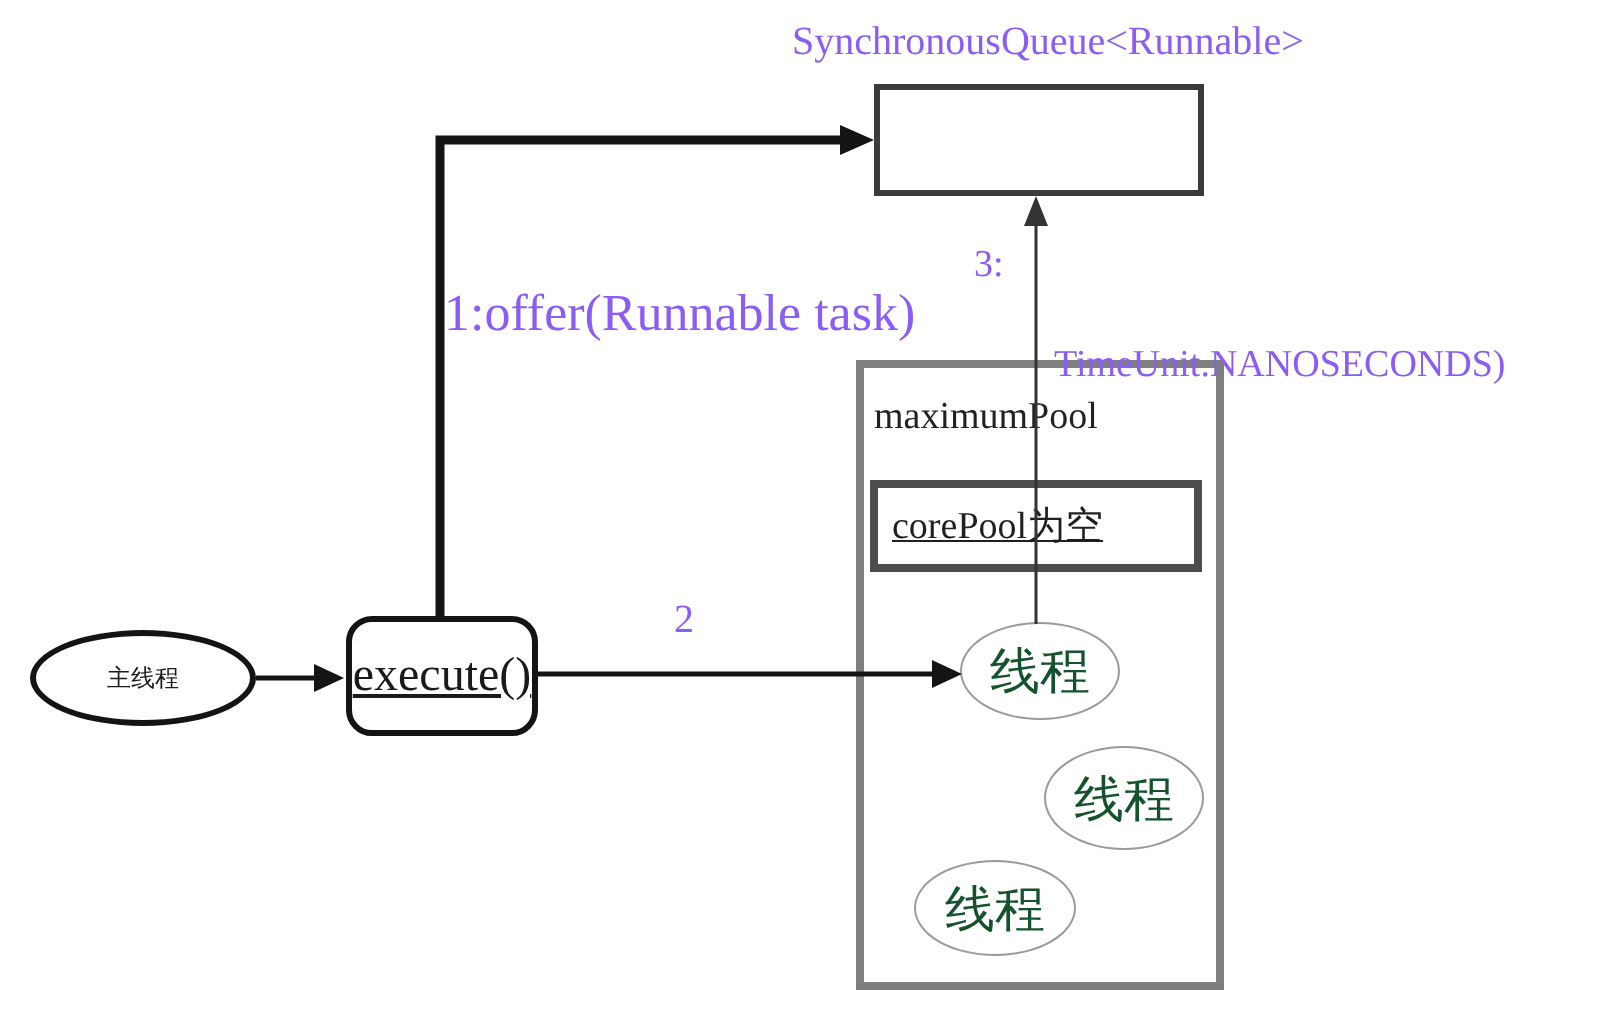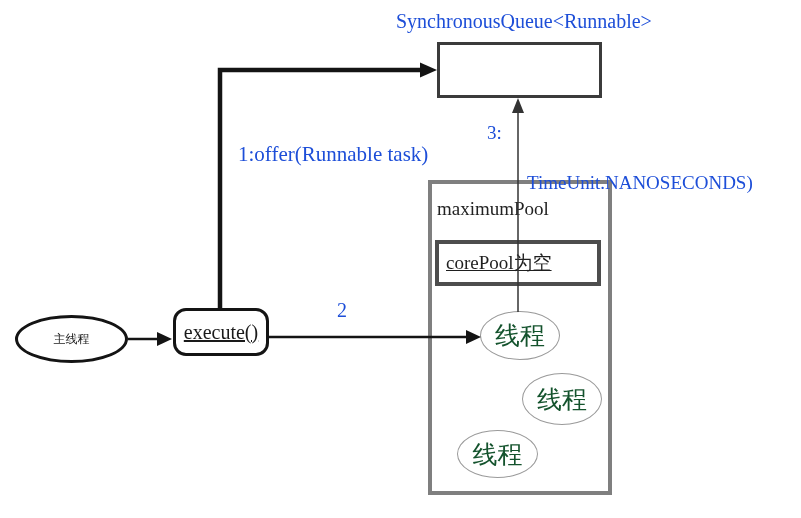--- a/index.html
+++ b/index.html
@@ -14,24 +14,24 @@
     background: #ffffff;
     font-family: "Liberation Serif", "DejaVu Serif", serif;
     color: #1a1a1a;
     overflow: hidden;
   }
   .abs { position: absolute; text-decoration: underline; }
   .label {
     position: absolute;
     white-space: nowrap;
     line-height: 1.1;
-    color: #1d4ed8;
+    color: #8b5cf6;
   }
   .queue-title   { left: 396px; top: 10px;  font-size: 20px; }
-  .step1-label   { left: 238px; top: 143px; font-size: 21px; text-align: right; }
+  .step1-label   { left: 222px; top: 143px; font-size: 26px; text-align: right; }
   .step2-label   { left: 337px; top: 299px; font-size: 20px; }
   .step3-label   { left: 487px; top: 123px; font-size: 19px; }
   .poll-line1    { left: 525px; top: 102px; font-size: 19px; }
   .poll-line2    { left: 527px; top: 147px; font-size: 19px; margin-top: 26px; }
   .maxpool-label { left: 437px; top: 199px; font-size: 19px; color: #222; }
 
   .queue-box {
     left: 437px; top: 42px;
     width: 165px; height: 56px;
     border: 3px solid #3b3b3b;
@@ -52,29 +52,29 @@
     box-sizing: border-box;
     background: #ffffff;
     display: flex;
     align-items: center;
     padding-left: 7px;
     font-size: 19px;
     color: #1f1f1f;
   }
   .execute-box {
     left: 173px; top: 308px;
-    width: 96px; height: 48px;
+    width: 96px; height: 60px;
     border: 3px solid #141414;
     border-radius: 13px;
     box-sizing: border-box;
     background: #ffffff;
     display: flex;
     align-items: center;
     justify-content: center;
-    font-size: 20px;
+    font-size: 24px;
     color: #1a1a1a;
   }
   .ellipse {
     position: absolute;
     border-radius: 50%;
     box-sizing: border-box;
     background: #ffffff;
     display: flex;
     align-items: center;
     justify-content: center;

